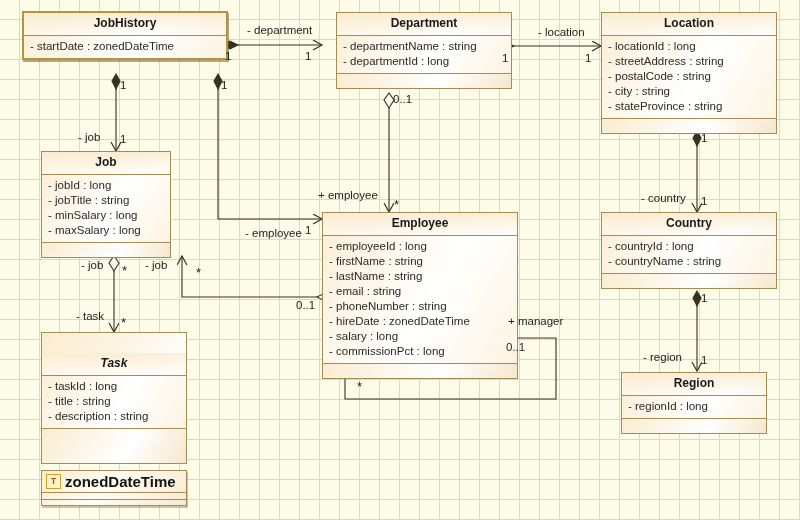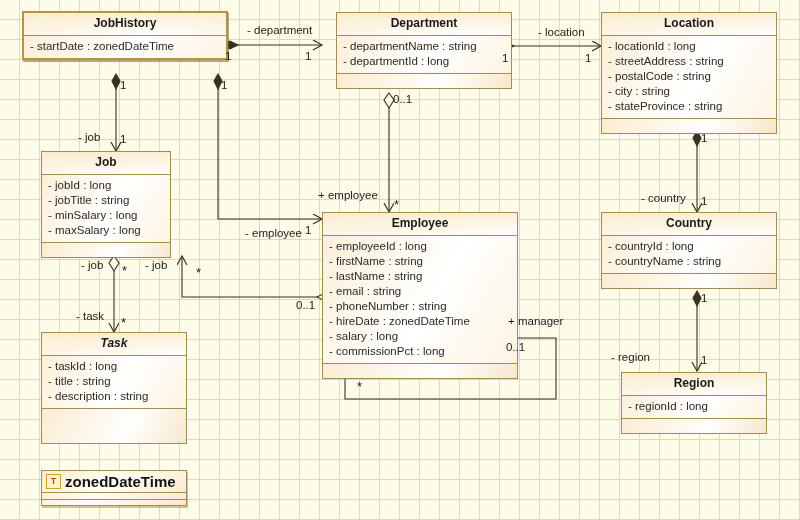--- a/index.html
+++ b/index.html
@@ -36,21 +36,21 @@
   .cls-name {
     text-align: center;
     font-size: 12px;
     font-weight: bold;
     color: #1a1a1a;
     padding: 4px 4px 5px 4px;
     border-bottom: 1px solid #a58c55;
     line-height: 13px;
     background: linear-gradient(180deg, rgba(250,236,208,.85) 0%, rgba(255,255,255,.55) 100%);
   }
-  .cls-name.abstract { font-style: italic; }
+  .cls-name.abstract { font-style: italic; margin-top: 20px; }
   .cls-attrs {
     padding: 3px 6px 4px 6px;
     border-bottom: 1px solid #a58c55;
     background: linear-gradient(120deg, #fbf0d8 0%, #ffffff 55%, #fdf4e2 100%);
   }
   .cls-attrs.no-border { border-bottom: none; }
   .cls-attr {
     font-size: 11.5px;
     color: #2a2a2a;
     line-height: 15px;
@@ -265,21 +265,21 @@
     <div class="dt-band"></div>
     <div class="dt-band2"></div>
   </div>
 
   <div class="edge-label" style="left:247px; top:24px;">- department</div>
   <div class="edge-label" style="left:538px; top:26px;">- location</div>
   <div class="edge-label" style="left:78px; top:131px;">- job</div>
   <div class="edge-label" style="left:245px; top:187px;margin-top:40px;">- employee</div>
   <div class="edge-label" style="left:318px; top:189px;">+ employee</div>
   <div class="edge-label" style="left:641px; top:192px;">- country</div>
-  <div class="edge-label" style="left:611px; top:351px;">- region</div>
+  <div class="edge-label" style="left:643px; top:351px;">- region</div>
   <div class="edge-label" style="left:81px; top:259px;">- job</div>
   <div class="edge-label" style="left:145px; top:259px;">- job</div>
   <div class="edge-label" style="left:76px; top:310px;">- task</div>
   <div class="edge-label" style="left:508px; top:315px;">+ manager</div>
 
   <div class="mult" style="left:225px; top:50px;">1</div>
   <div class="mult" style="left:305px; top:50px;">1</div>
 
   <div class="mult" style="left:120px; top:79px;">1</div>
   <div class="mult" style="left:120px; top:133px;">1</div>

